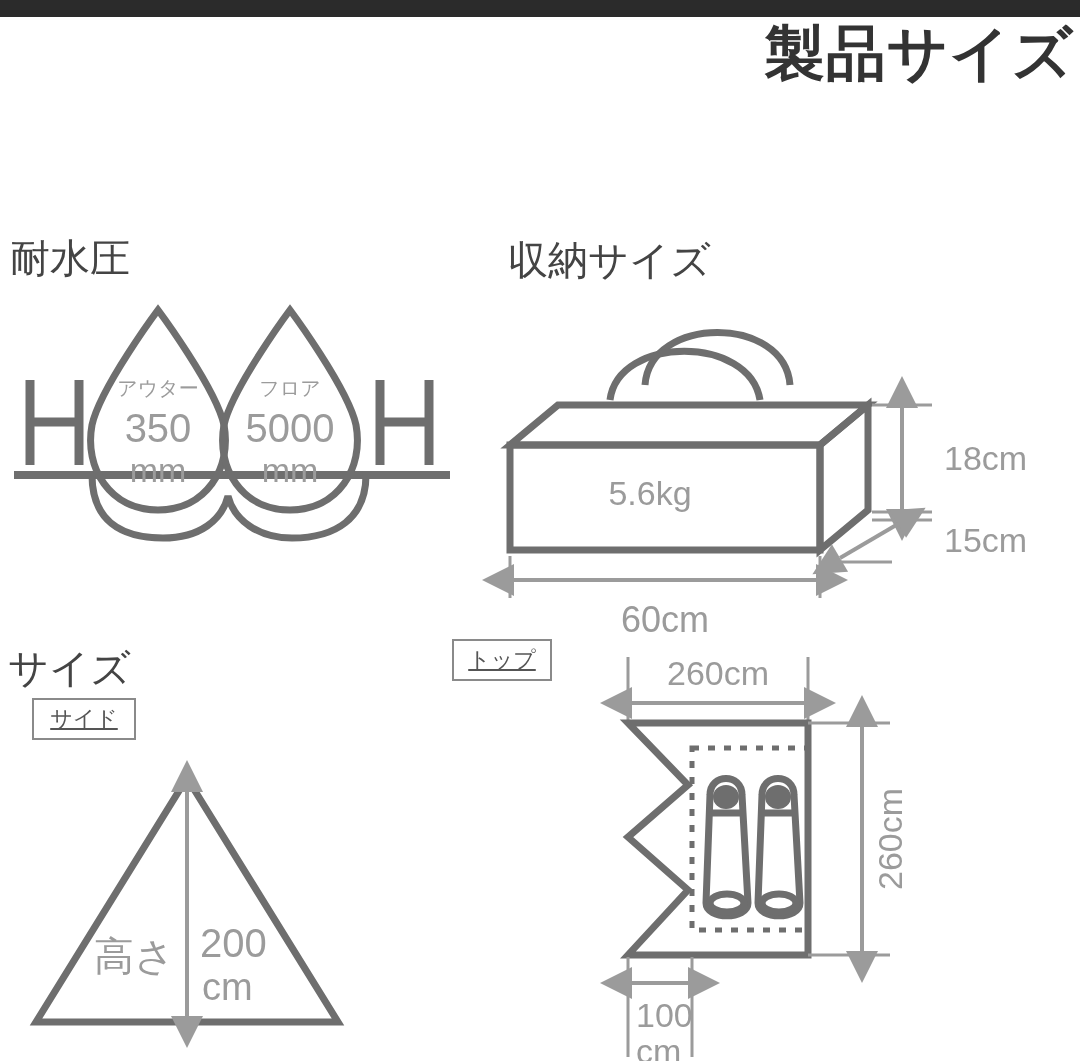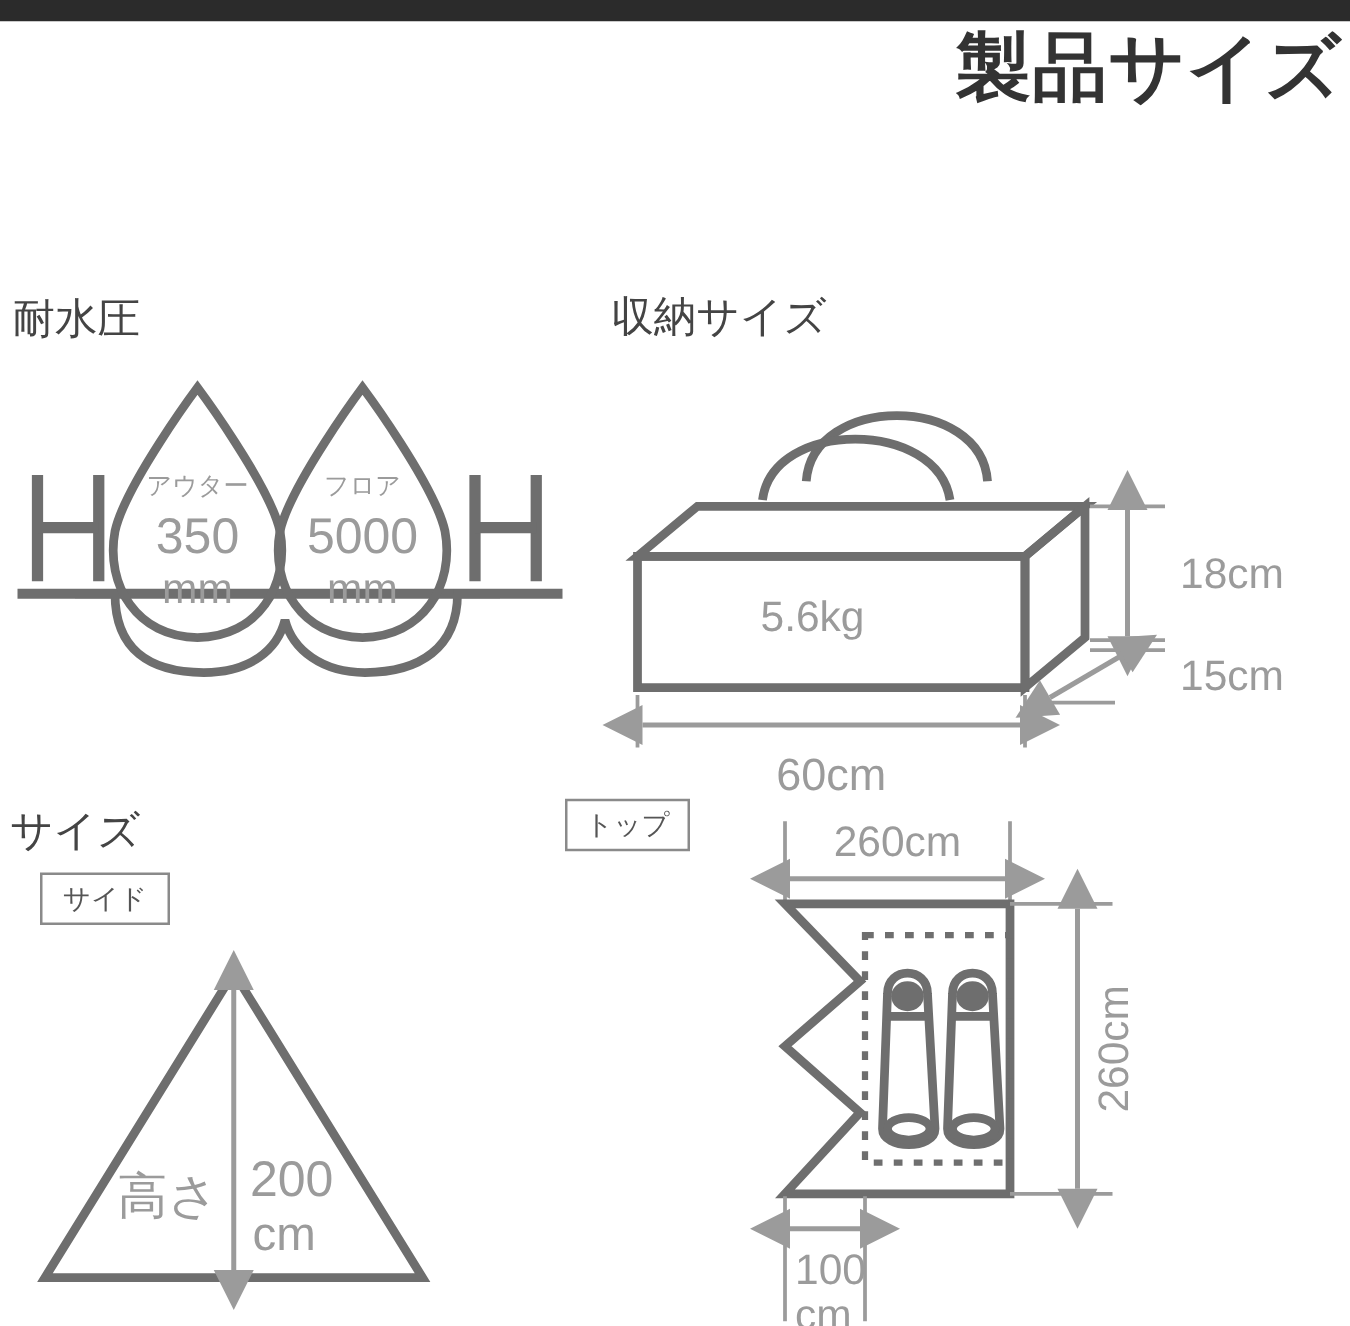--- a/index.html
+++ b/index.html
@@ -28,40 +28,41 @@
     top: 24px;
     font-size: 60px;
     font-weight: bold;
     color: #333333;
     letter-spacing: 1px;
     line-height: 1;
     white-space: nowrap;
   }
   .section-title {
     position: absolute;
-    font-size: 34px;
+    font-size: 40px;
     color: #444444;
     font-weight: normal;
     white-space: nowrap;
     line-height: 1;
   }
   .st-water  { left: 10px;  top: 238px; }
-  .st-pack   { left: 489px; top: 240px; font-family: Liberation Mono, monospace; }
+  .st-pack   { left: 508px; top: 240px; }
   .st-size   { left: 8px;   top: 620px; margin-top: 28px; }
 
   .tag-box {
     position: absolute;
     border: 2px solid #8a8a8a;
     background: #ffffff;
     font-size: 22px;
     color: #555555;
     display: flex;
     align-items: center;
     justify-content: center;
     line-height: 1;
+    text-decoration: underline;
   }
   .tag-side { left: 32px;  top: 698px; width: 100px; height: 38px; }
   .tag-top  { left: 452px; top: 639px; width: 96px;  height: 38px; }
 
   svg { position: absolute; overflow: visible; }
   .svg-water { left: 0;   top: 270px; }
   .svg-pack  { left: 500px; top: 280px; }
   .svg-side  { left: 20px;  top: 760px; }
   .svg-top   { left: 590px; top: 645px; }
 

